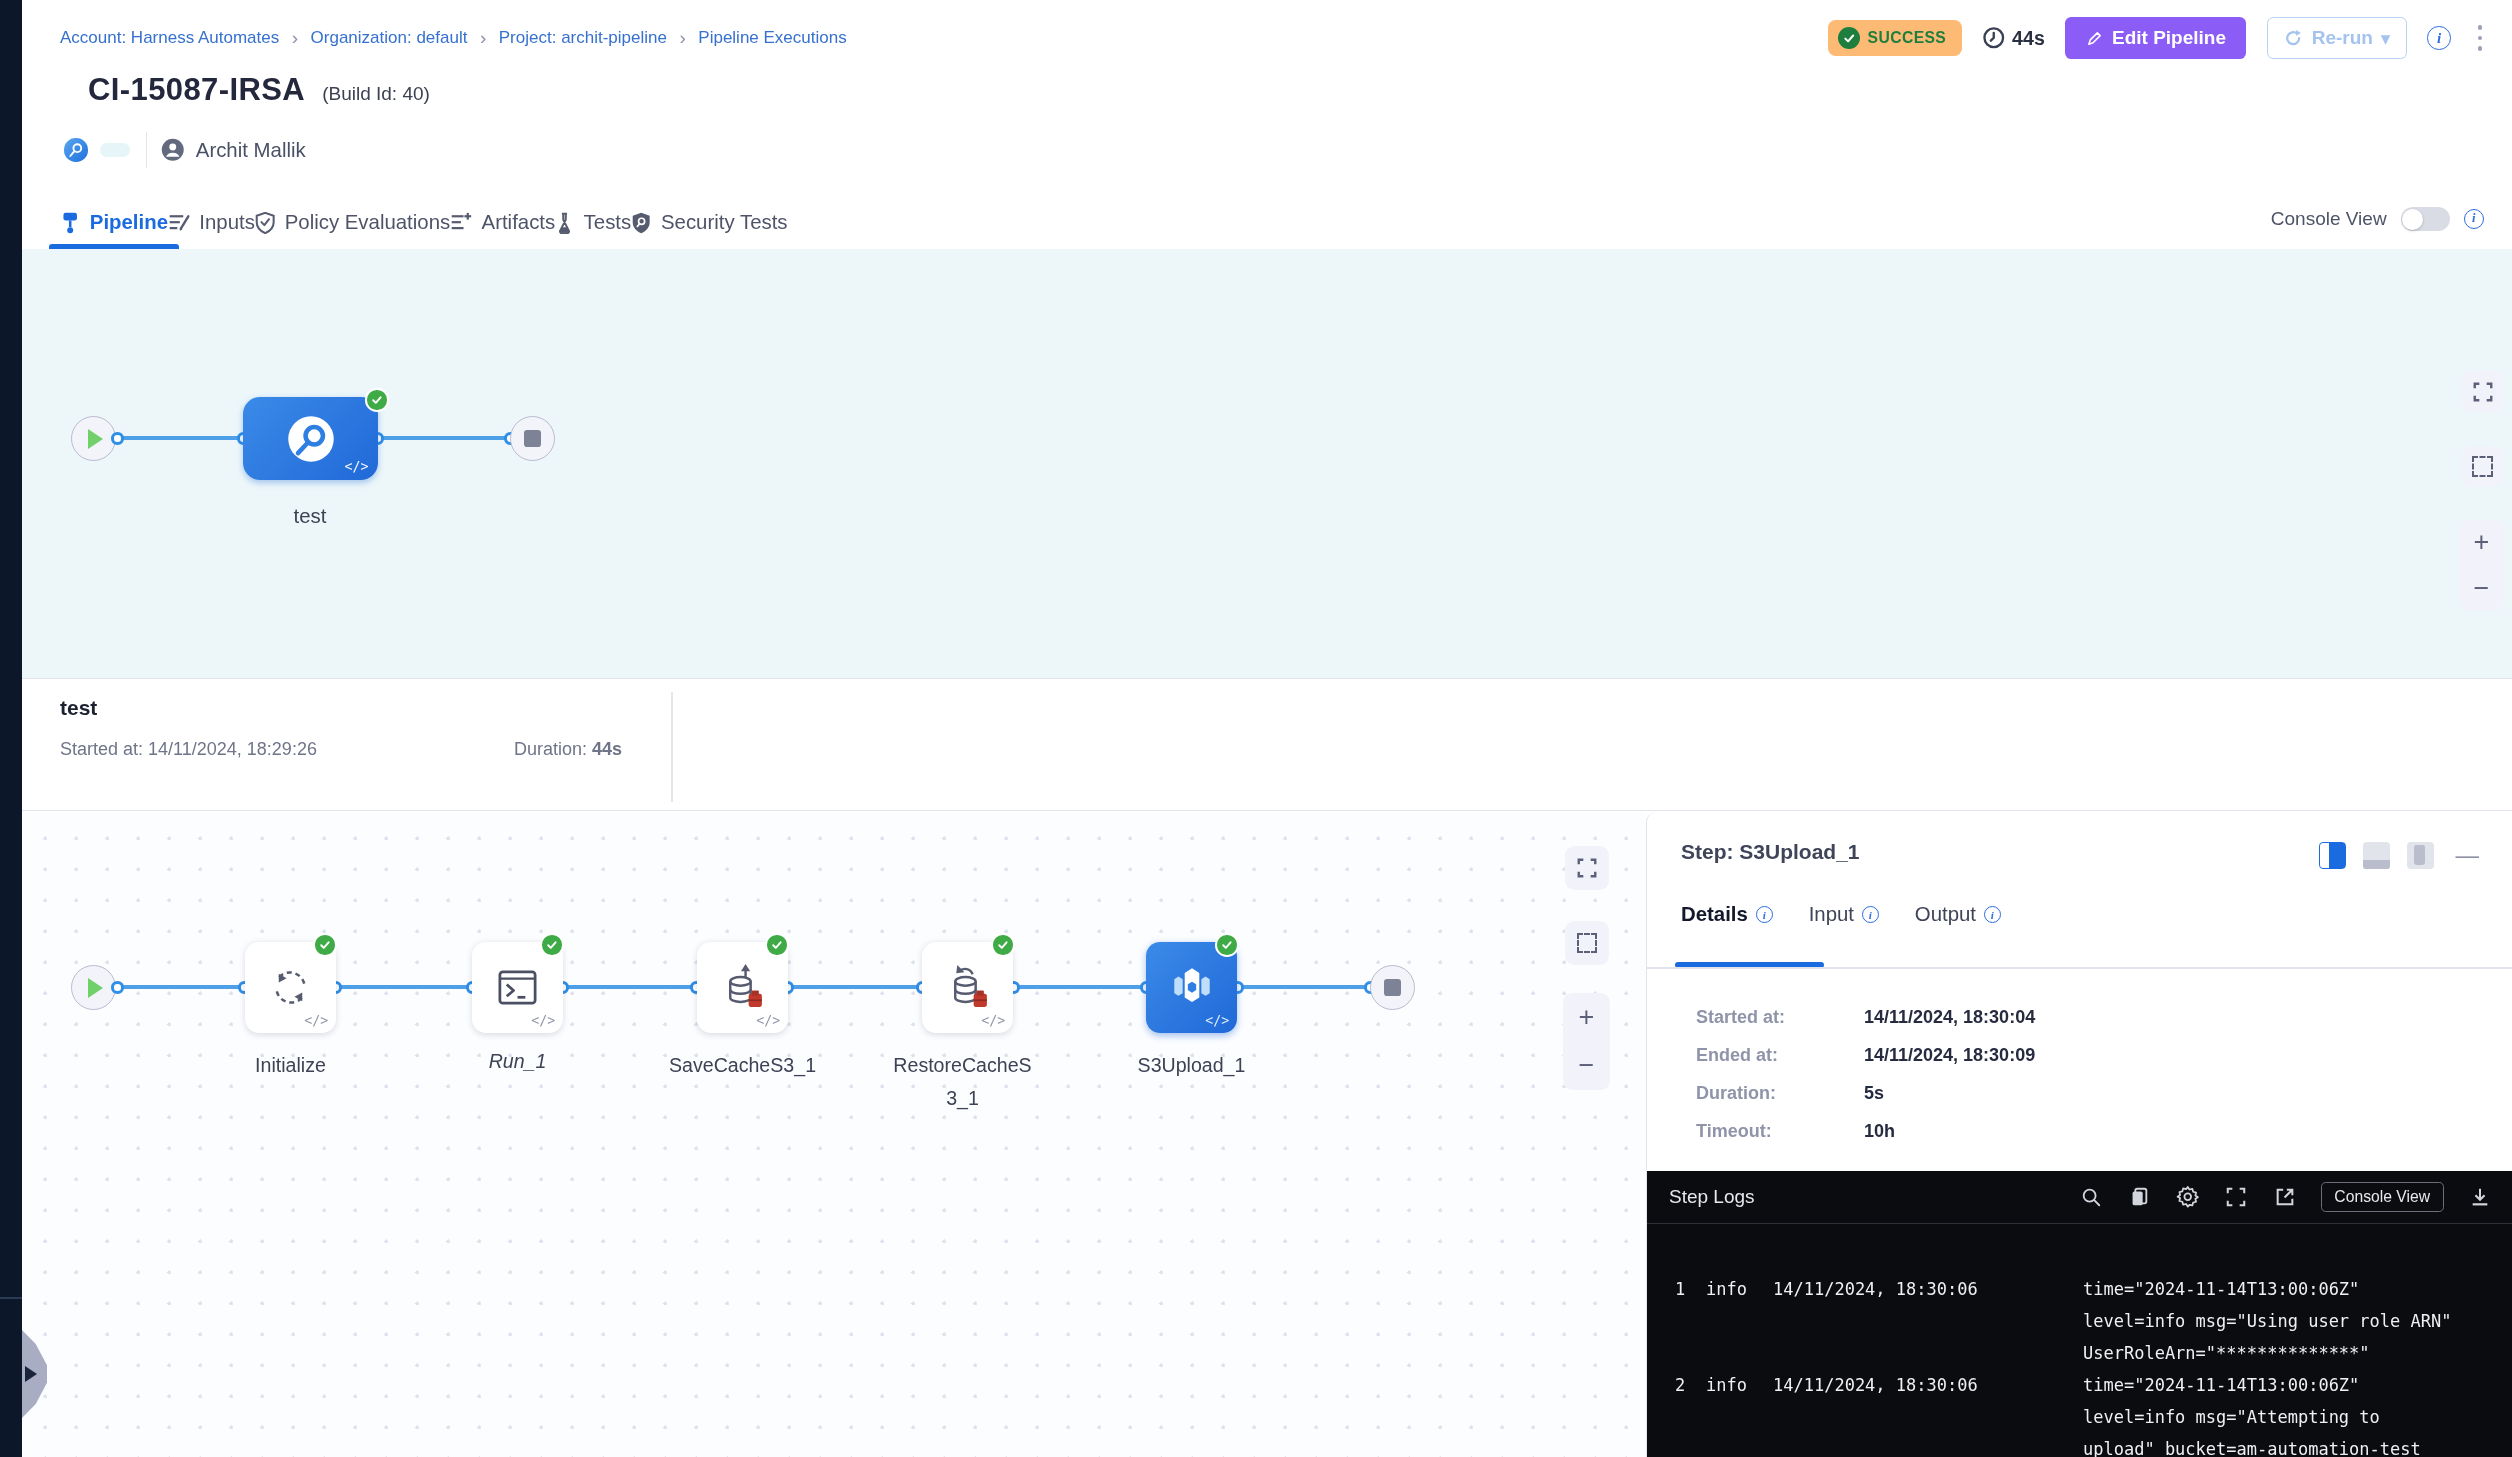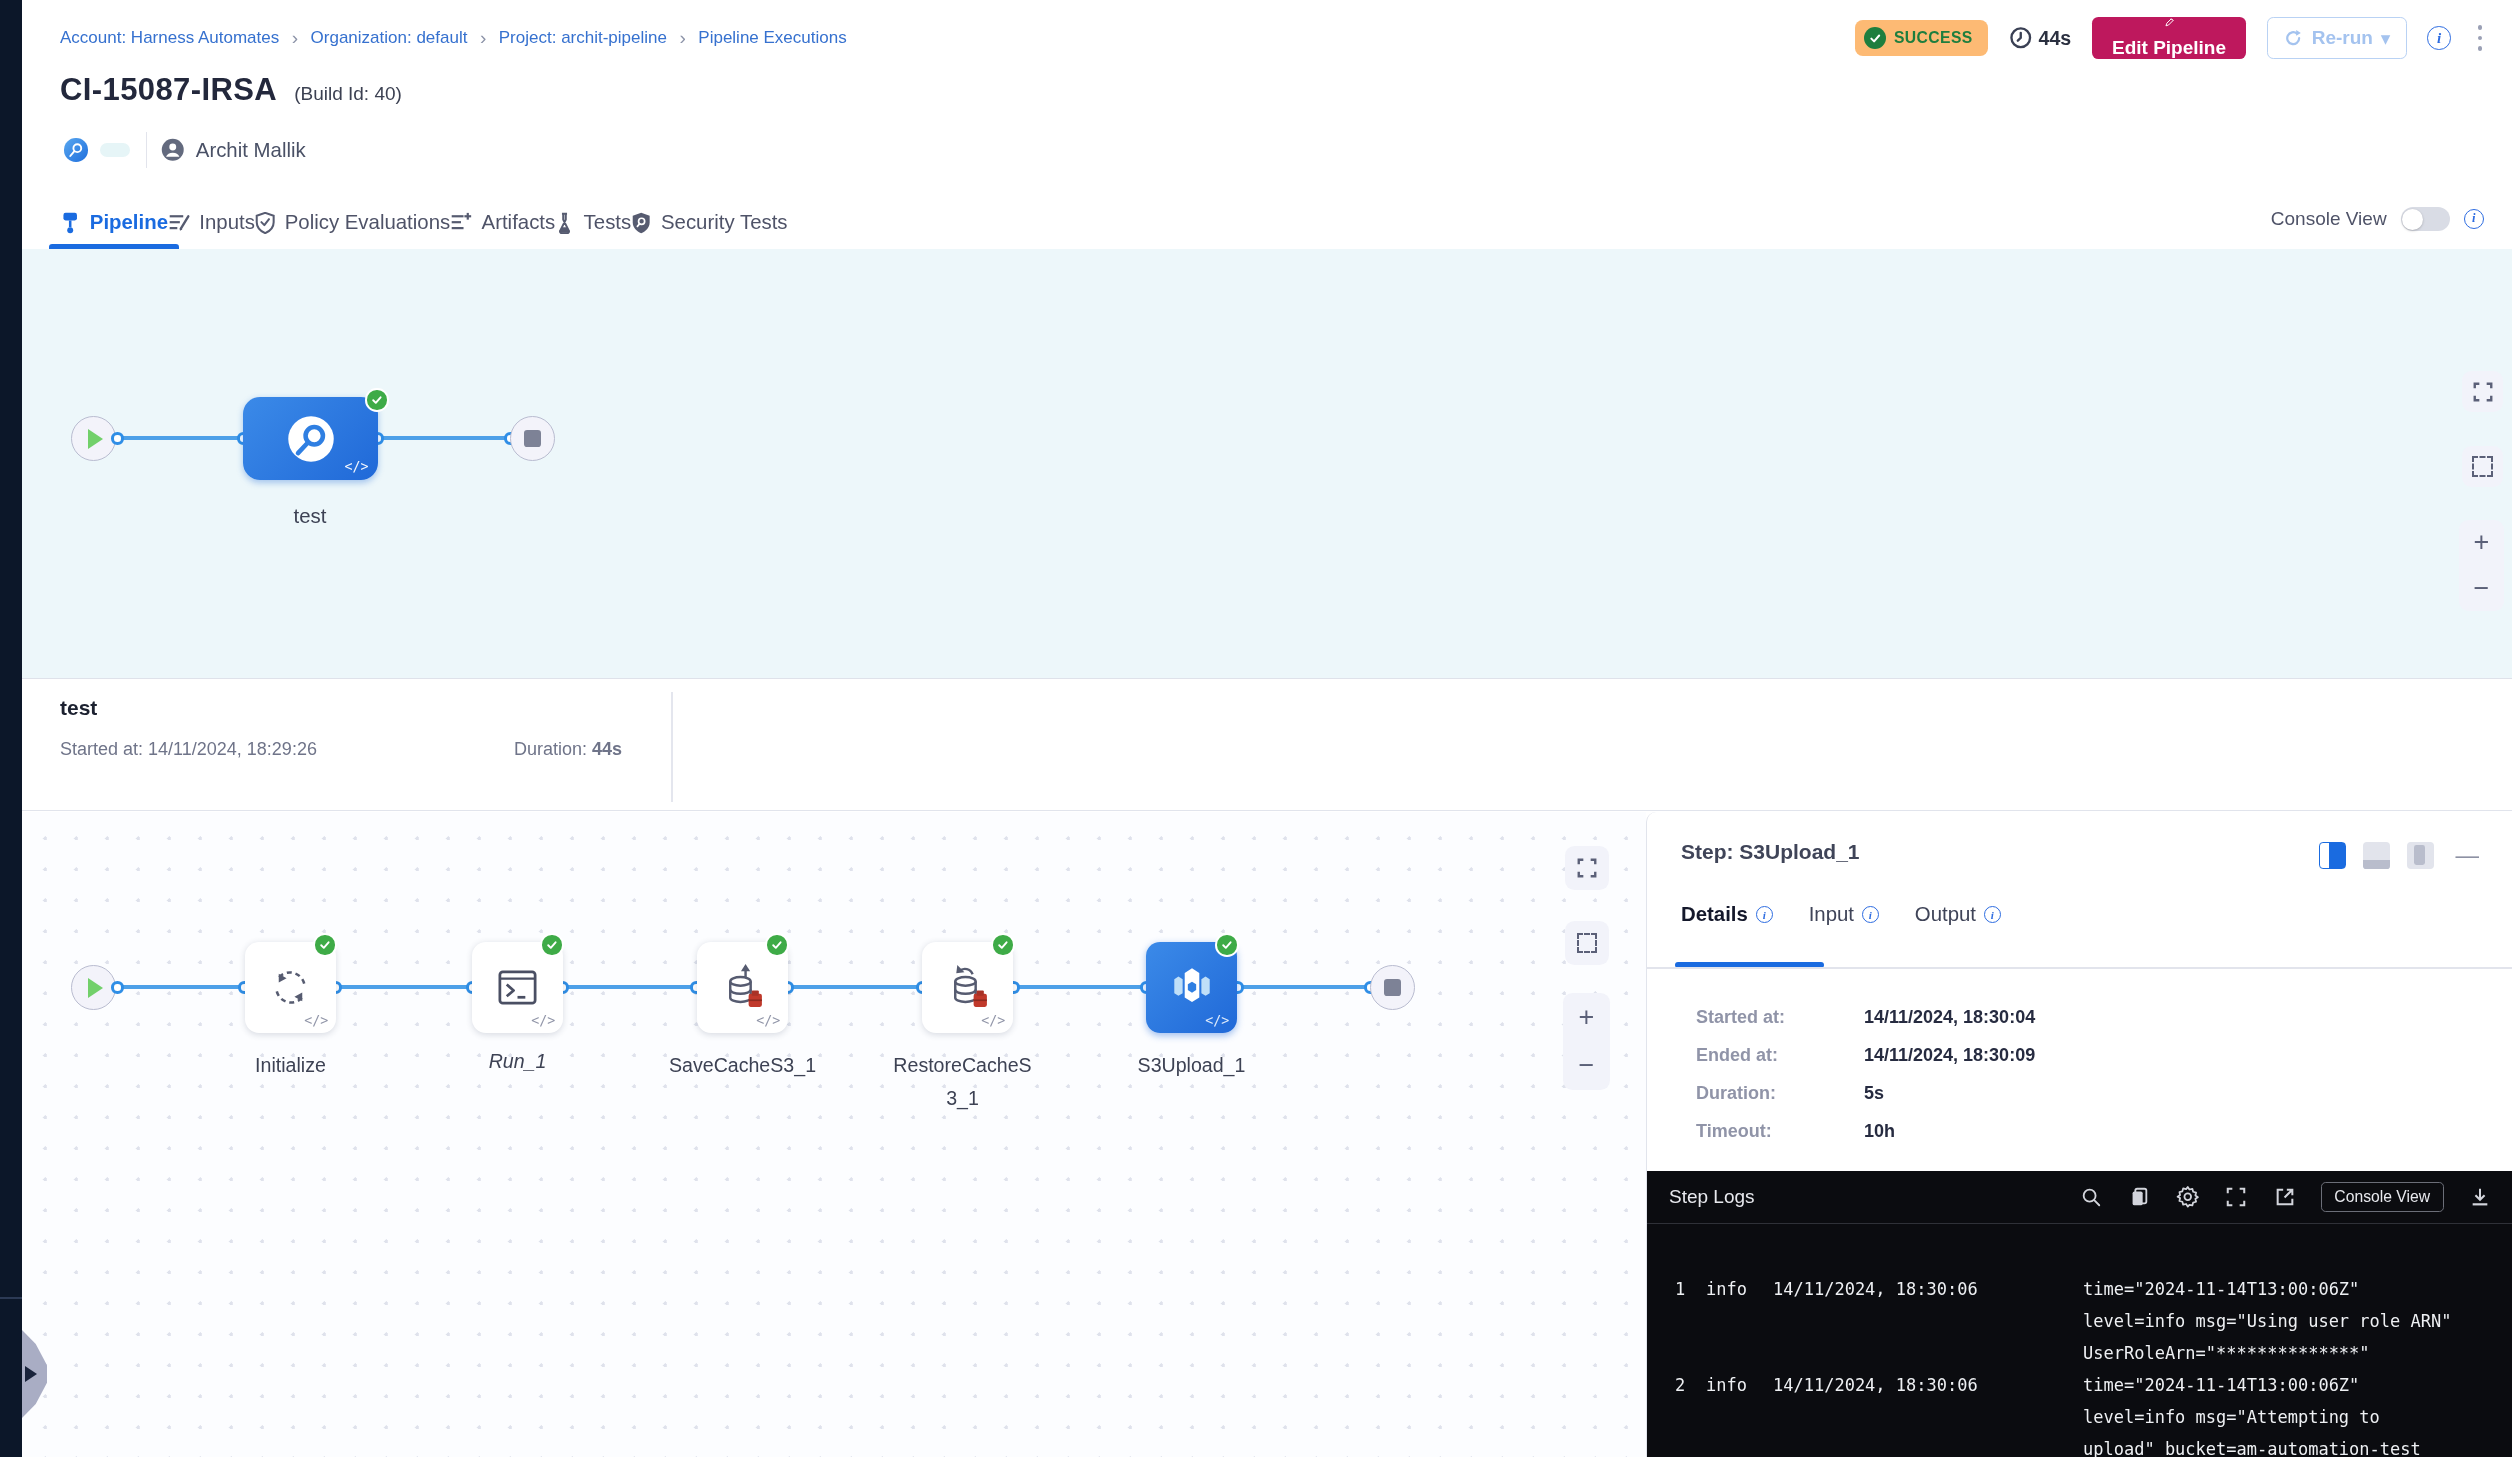--- a/index.html
+++ b/index.html
@@ -18,31 +18,31 @@
   .breadcrumb { position:absolute; left:60px; top:27px; display:flex; align-items:center; gap:12.5px; font-size:17px; color:#3671cf; }
   .breadcrumb .crumb { cursor:pointer; }
   .breadcrumb .sep { color:#8c93a8; font-size:19px; }
 
   .actions { position:absolute; right:23.5px; top:17px; display:flex; align-items:center; gap:20.4px; }
   .badge-success { display:flex; align-items:center; gap:7.8px; background:#fdba74; border-radius:7.8px; padding:7px 15.7px 7px 9.4px; }
   .badge-success .chk { width:22px; height:22px; border-radius:50%; background:#1e7e3e; display:flex; align-items:center; justify-content:center; }
   .badge-success .txt { font-size:15.7px; font-weight:bold; letter-spacing:0.4px; color:#1e7e3e; }
   .dur { display:flex; align-items:center; gap:6.3px; }
   .dur .t { font-size:19.6px; font-weight:bold; color:#2b3040; }
-  .btn-primary { display:flex; align-items:center; gap:9.4px; background:#be185d; color:#fff; border:none; border-radius:6.3px;
-    height:42px; padding:0 20.4px; font-size:19px; font-weight:bold; cursor:pointer; font-family:inherit;flex-direction:column; }
+  .btn-primary { display:flex; align-items:center; gap:9.4px; background:#8b5cf6; color:#fff; border:none; border-radius:6.3px;
+    height:42px; padding:0 20.4px; font-size:19px; font-weight:bold; cursor:pointer; font-family:inherit; }
   .btn-rerun { display:flex; align-items:center; gap:7.8px; background:#fff; color:#a4c3ef; border:1.6px solid #b9d2f4; border-radius:6.3px;
     height:42px; padding:0 15.7px; font-size:19px; font-weight:bold; cursor:pointer; font-family:inherit; }
   .info-i { width:23.5px; height:23.5px; border-radius:50%; border:1.6px solid #2d6ce1; color:#2d6ce1; font-size:15px; font-weight:bold;
     display:flex; align-items:center; justify-content:center; font-family:"Liberation Serif",serif; font-style:italic; }
   .kebab { display:flex; flex-direction:column; gap:5.5px; padding:3.1px 6.3px; cursor:pointer; }
   .kebab i { width:4.7px; height:4.7px; border-radius:50%; background:#9aa0b5; }
 
   .title-row { position:absolute; left:60px; top:72px; display:flex; align-items:baseline; gap:17px; }
-  .exec-title { font-size:31px; font-weight:bold; color:#23283c; letter-spacing:0.4px; }
+  .exec-title { font-size:31px; font-weight:bold; color:#23283c; letter-spacing:0.4px;margin-left:28px; }
   .build-id { font-size:19px; color:#3c4152; }
 
   .meta-row { position:absolute; left:64px; top:133px; height:34px; display:flex; align-items:center; }
   .ci-bubble { width:23.5px; height:23.5px; border-radius:50%; background:linear-gradient(135deg,#59a7ef,#1f6fdd); position:relative; }
   .ci-bubble svg { position:absolute; inset:0; }
   .meta-pill { width:30px; height:13.3px; border-radius:7px; background:#e6f5f7; margin-left:12.5px; }
   .meta-divider { width:1.6px; height:36px; background:#e2e4ec; margin:0 14px 0 15.7px; }
   .user-name { font-size:20.4px; color:#4a5166; margin-left:11px; }
 
   

